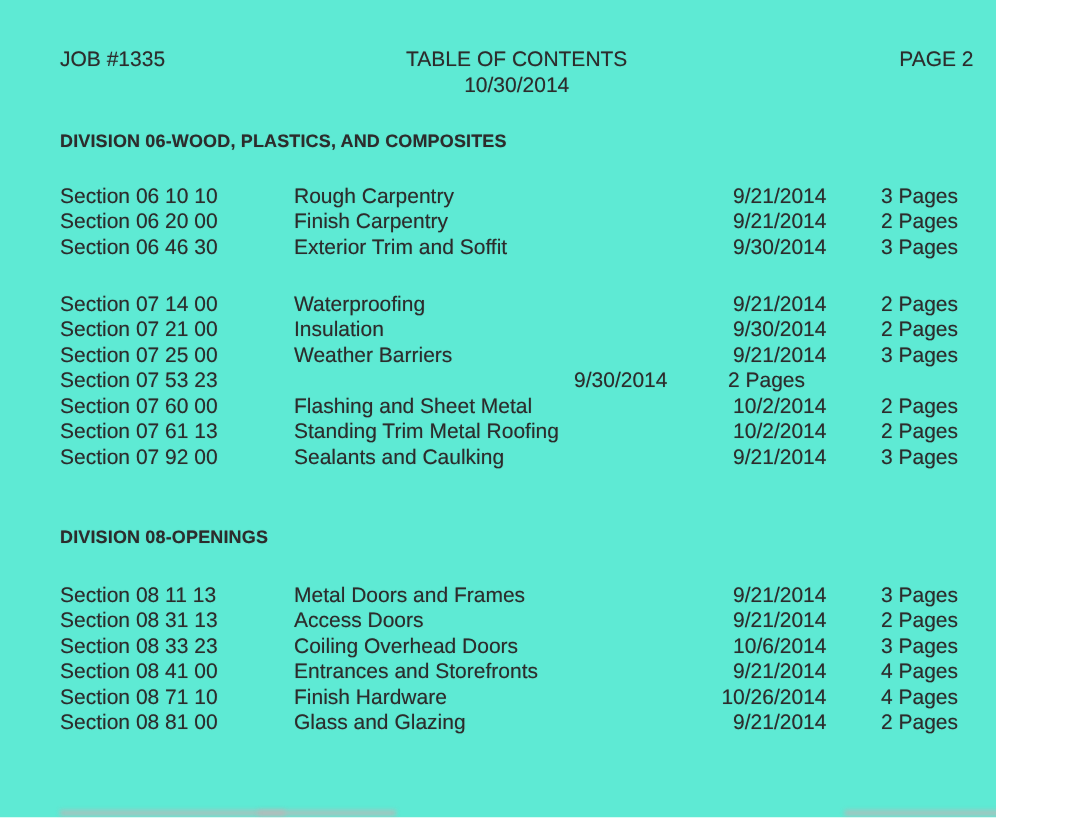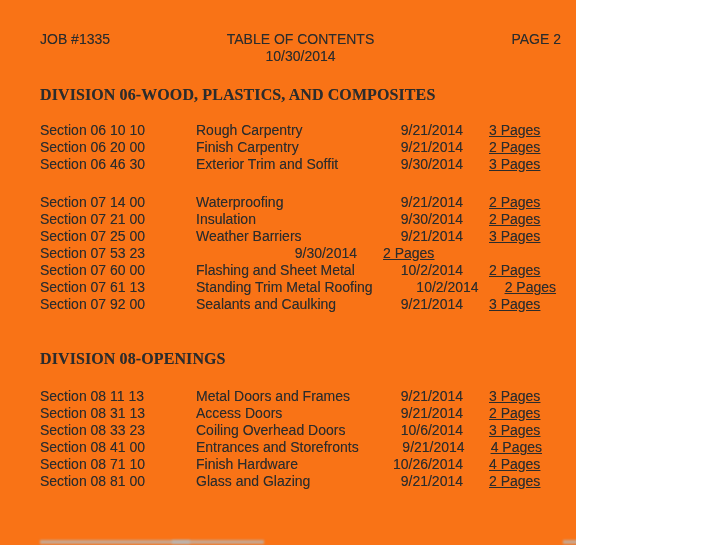--- a/index.html
+++ b/index.html
@@ -2,23 +2,23 @@
 <html><head>
 <meta charset="utf-8">
 <style>
   html, body {
     margin: 0;
     padding: 0;
     background: #ffffff;
   }
   .page {
     position: relative;
-    width: 576px;
+    width: 664px;
     height: 545px;
-    background: #f97316;
+    background: #5eead4;
     overflow: hidden;
     font-family: "Liberation Sans", sans-serif;
     font-size: 14px;
     line-height: 17px;
     color: #2c2c2c;
     
     filter: blur(0.25px);
     text-shadow: 0 0 0.6px rgba(50,50,50,0.45);
   }
 
@@ -30,46 +30,45 @@
     align-items: start;
   }
   .hdr-left  { text-align: left; }
   .hdr-center { text-align: center; }
   .hdr-right { text-align: right; }
 
   
   .division h2 {
     margin: 0;
     padding: 0 5px 0 40px;
-    font-size: 16px;
+    font-size: 12px;
     font-weight: bold;
     line-height: 17px;
     letter-spacing: 0.1px;
-    font-family: Liberation Serif, serif;
   }
   .division-06 h2 { margin-top: 21px; }
   .division-07 h2 { margin-top: 32px; }
   .division-08 h2 { margin-top: 37px; }
 
   .rows { margin-top: 19px; }
   .division-07 .rows,
   .division-08 .rows { margin-top: 21px; }
 
   .row {
     display: grid;
     grid-template-columns: 130px 1fr 80px 72px;
     padding: 0 15px 0 40px;
     line-height: 17px;
     white-space: nowrap;
     gap: 26px;
   }
   .row .c0 { text-align: left; }
   .row .c1 { text-align: left; }
   .row .c2 { text-align: right; }
-  .row .c3 { text-align: left; text-decoration: underline; }
+  .row .c3 { text-align: center; }
 
   
   .smudge {
     position: absolute;
     top: 540px;
     height: 4px;
     background: #b8b8b8;
     opacity: 0.75;
     filter: blur(1.3px);
   }

